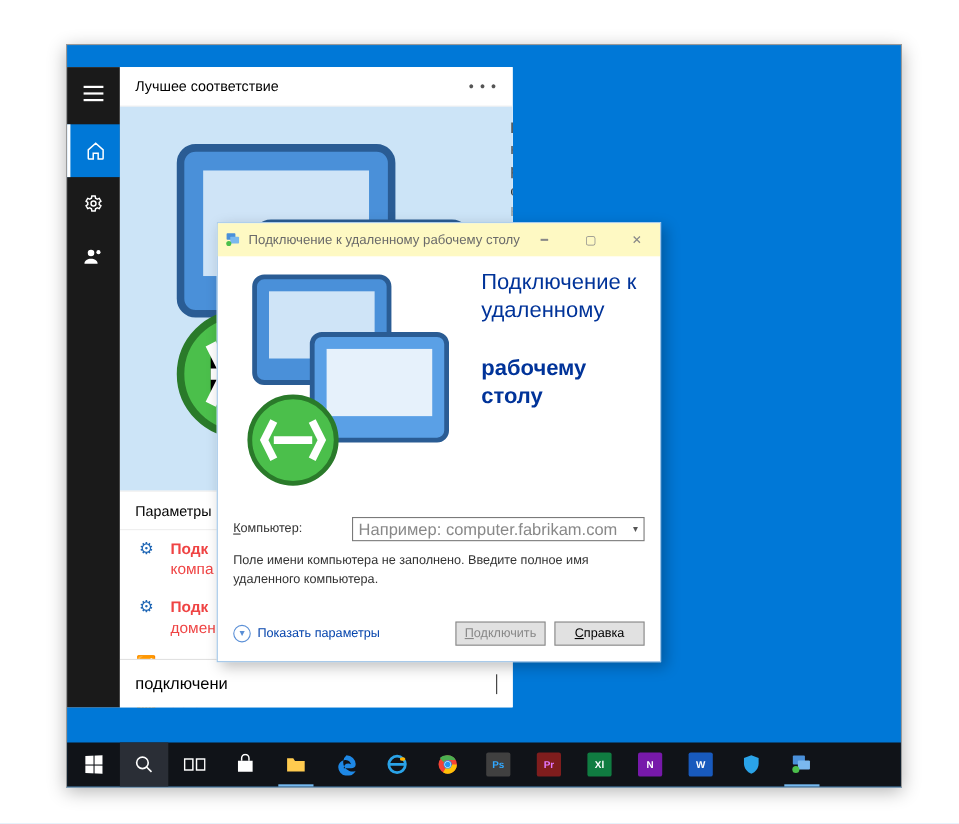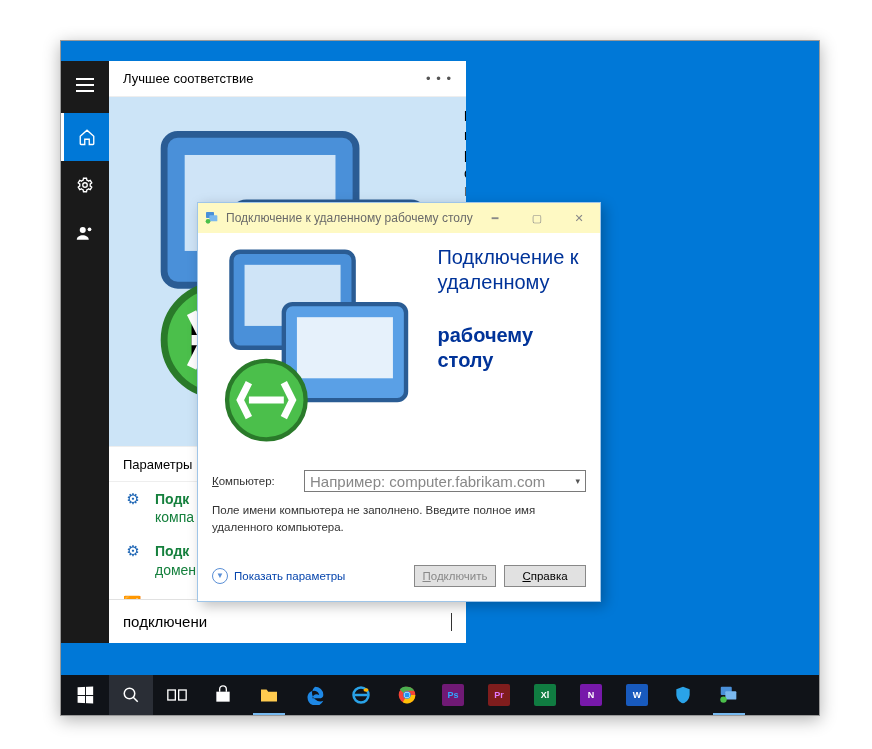--- a/index.html
+++ b/index.html
@@ -18,37 +18,37 @@
 .dots { letter-spacing: 1px; color: #555; cursor: pointer; }
 .best { display: flex; align-items: flex-start; padding: 10px 14px; gap: 12px; background: #cce4f7; cursor: pointer; }
 .best-icon { width: 32px; height: 32px; flex-shrink: 0; }
 .best-txt { font-size: 14px; line-height: 1.35; }
 .best-sub { color: #666; font-size: 12px; margin-top: 2px; }
 .sec-hdr { height: 36px; display: flex; align-items: center; justify-content: space-between; padding: 0 14px; font-size: 13px; border-top: 1px solid #eee; border-bottom: 1px solid #eee; cursor: pointer; }
 .chev { color: #888; font-size: 14px; }
 .list { }
 .item { display: flex; align-items: flex-start; gap: 12px; padding: 8px 14px; cursor: pointer; }
 .i-ico { width: 20px; font-size: 15px; color: #1e66b5; flex-shrink: 0; display: flex; justify-content: center; }
-.i-txt { font-size: 14px; line-height: 1.3; color: #15803d; }
+.i-txt { font-size: 14px; line-height: 1.3; color: #ef4444; }
 .searchbox { position: absolute; bottom: 0; left: 0; right: 0; height: 44px; border-top: 1px solid #e1e1e1; display: flex; align-items: center; padding: 0 14px; background: #fff; }
 .searchbox input { border: none; outline: none; font-size: 15px; width: 100%; font-family: inherit; }
 .cursor { border-left: 1px solid #333; height: 18px; margin-left: 1px; }
 
 .dlg { position: absolute; left: 136px; top: 161px; width: 404px; background: #fff; border: 1px solid #9fc5e8; box-shadow: 4px 4px 12px rgba(0,0,0,.25); }
 .titlebar { height: 30px; background: #fef9c3; display: flex; align-items: center; padding-left: 6px; border-bottom: none; }
 .tb-ico { width: 16px; height: 16px; margin-right: 6px; }
 .tb-title { font-size: 12px; color: #6a6a6a; flex: 1; }
 .tb-btns { display: flex; }
 .tb-btn { width: 42px; height: 30px; display: flex; align-items: center; justify-content: center; color: #888; cursor: pointer; font-size: 11px; font-family: Arial; }
 .dlg-hdr { display: flex; gap: 14px; padding: 10px 16px 18px; }
 .dlg-hdr-ico { width: 50px; height: 50px; }
 .dlg-hdr-txt { font-size: 20px; color: #003399; font-weight: 400; line-height: 1.25; margin-top: 2px; }
 .dlg-hdr-txt .l2 { font-weight: 700; margin-top: 28px; }
 .dlg-body { padding: 0 14px 14px; font-size: 11.5px; color: #333; }
-.dlg-row { display: flex; align-items: center; gap: 10px; margin-bottom: 10px; }
+.dlg-row { display: flex; align-items: center; gap: 26px; margin-bottom: 10px; }
 .dlg-lbl { width: 82px; text-decoration: underline dotted transparent; }
 .dlg-lbl .ul { text-decoration: underline; }
 .combo { flex: 1; display: flex; align-items: center; border: 1px solid #7a7a7a; height: 22px; padding: 0 5px; background: #fff; position: relative; }
 .combo-txt { color: #888; font-size: 15px; flex: 1; }
 .combo-arrow { font-size: 9px; color: #555; }
 .dlg-info { margin: 6px 0 16px; line-height: 1.4; }
 .dlg-footer { display: flex; align-items: center; justify-content: space-between; padding: 0 14px 14px; }
 .show-opt { display: flex; align-items: center; gap: 6px; font-size: 11.5px; color: #0645ad; cursor: pointer; }
 .arrow-circle { width: 16px; height: 16px; border: 1px solid #5a8fd6; border-radius: 50%; display: flex; align-items: center; justify-content: center; font-size: 8px; color: #5a8fd6; }
 .dlg-btns { display: flex; gap: 8px; }
@@ -256,21 +256,21 @@
       <svg width="20" height="20" viewBox="0 0 24 24">
           <circle cx="12" cy="12" r="10" fill="#f44336"></circle>
           <path d="M12 2a10 10 0 0 1 8.7 5H12a5 5 0 0 0-4.3 2.5L3.3 5A10 10 0 0 1 12 2z" fill="#4caf50"></path>
           <path d="M22 12a10 10 0 0 1-15 8.7l4.3-7.4A5 5 0 0 0 17 12h5z" fill="#ffc107"></path>
           <circle cx="12" cy="12" r="4.5" fill="#2196f3"></circle>
           <circle cx="12" cy="12" r="3.5" fill="#fff"></circle>
           <circle cx="12" cy="12" r="3" fill="#2196f3"></circle>
         </svg>
     </div>
     <div class="tb-item">
-        <div class="app-ico" style="background:#701a75;color:#31a8ff">Ps</div>
+        <div class="app-ico" style="background:#404040;color:#31a8ff">Ps</div>
       </div>
     <div class="tb-item">
         <div class="app-ico" style="background:#7f1d1d;color:#e479ff">Pr</div>
       </div>
     <div class="tb-item">
         <div class="app-ico" style="background:#107c41;color:#fff">Xl</div>
       </div>
     <div class="tb-item">
         <div class="app-ico" style="background:#7719aa;color:#fff">N</div>
       </div>

